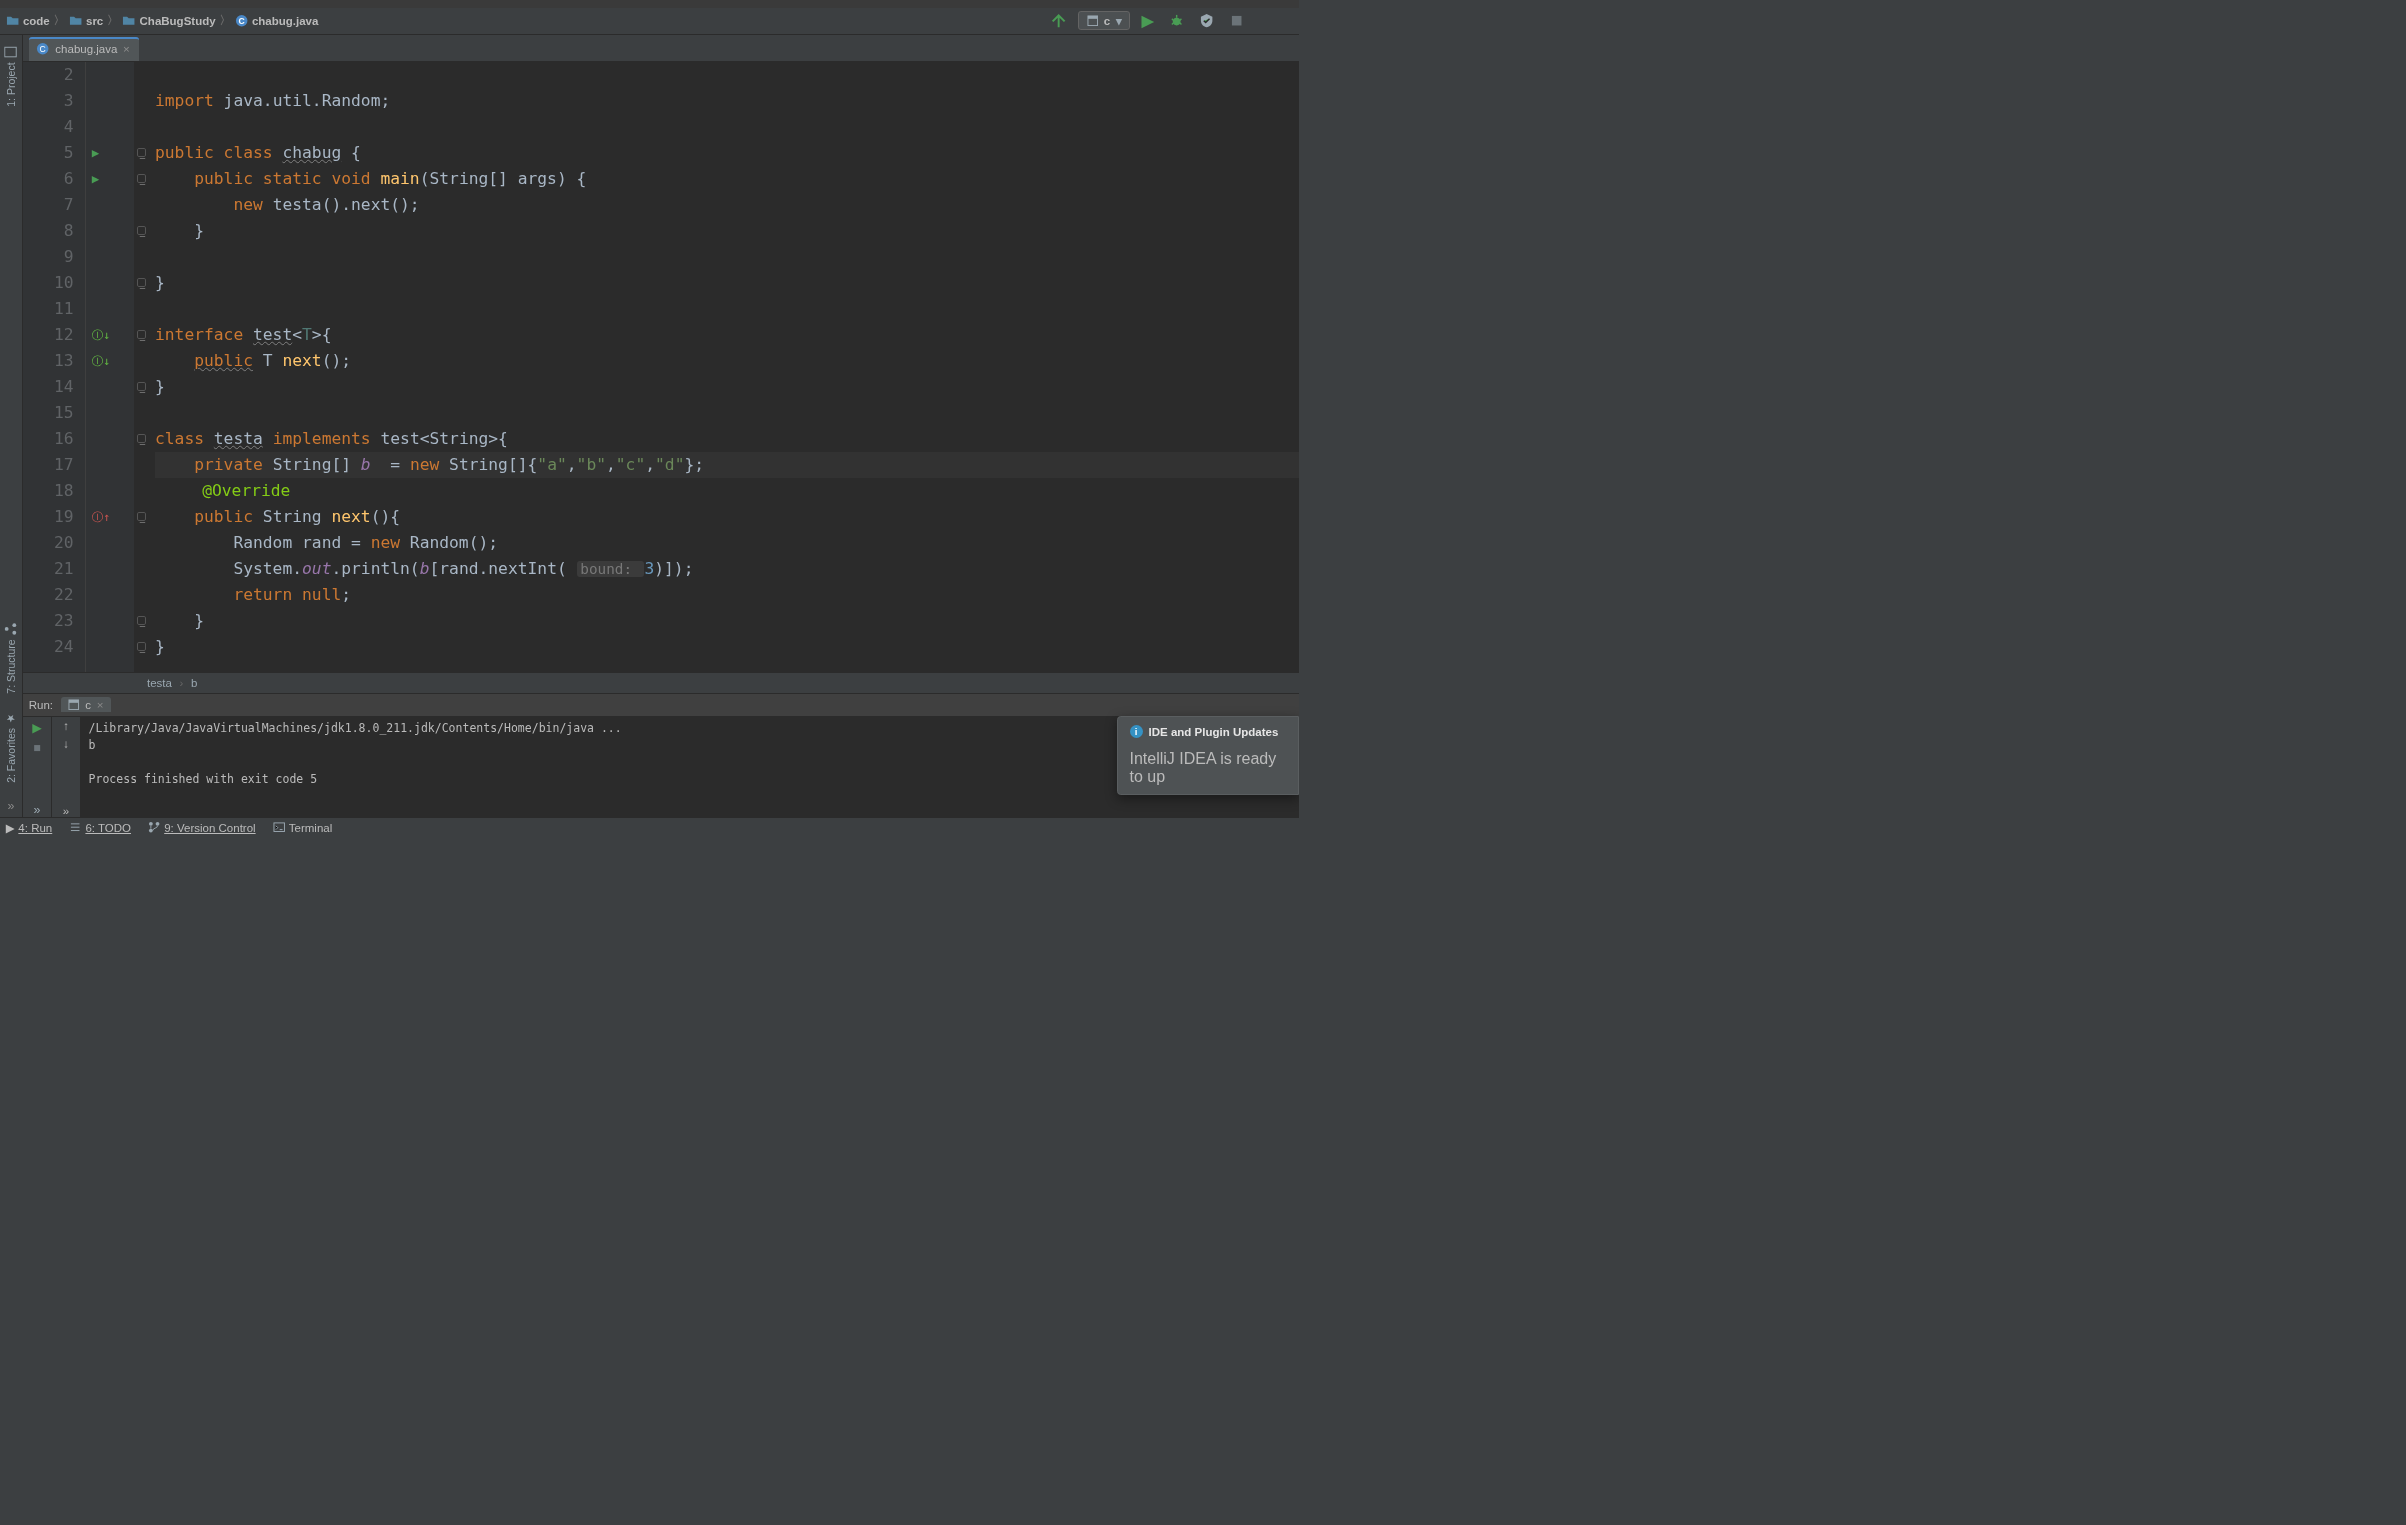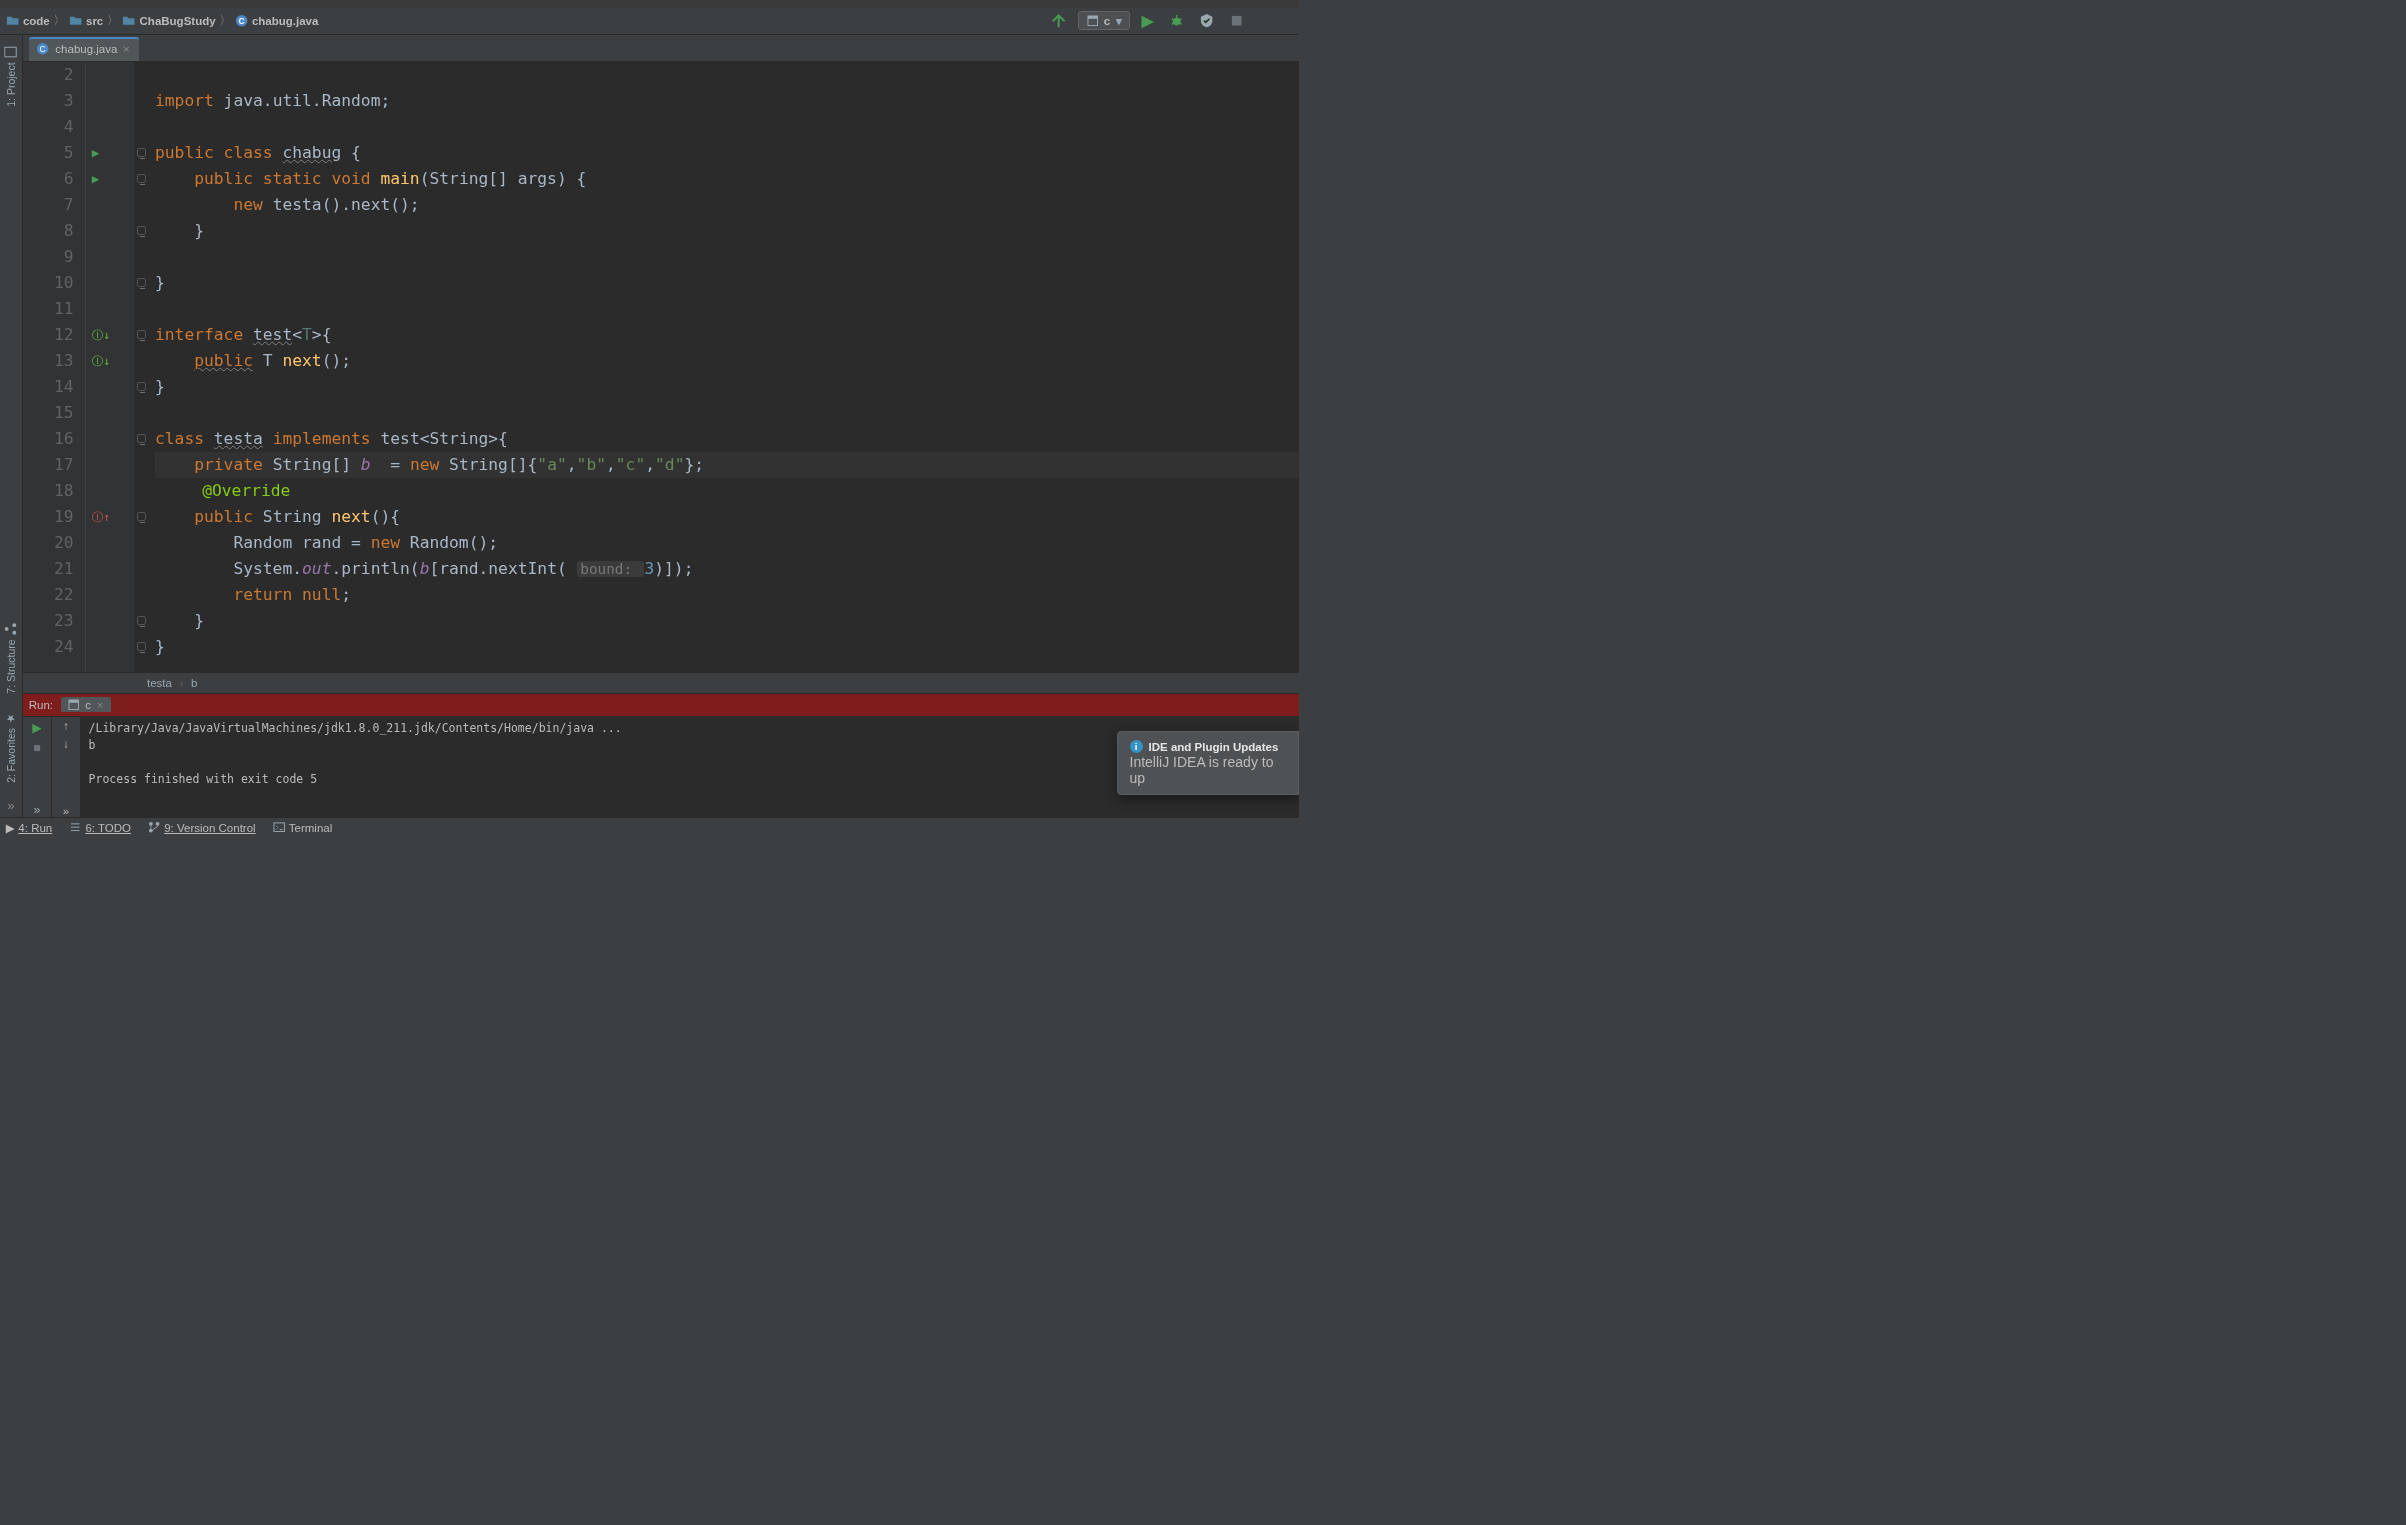--- a/index.html
+++ b/index.html
@@ -149,21 +149,21 @@
 .code-breadcrumb .sep { color:#666; }
 
 .run-panel {
   grid-column: 2;
   display:flex; flex-direction:column;
   background:#2b2b2b;
   border-top:1px solid #2b2b2b;
   font-size:11.5px;
 }
 .run-header {
-  height:23px; background:#7f1d1d; display:flex; align-items:center; padding:0 5.7px; gap:7.6px;
+  height:23px; background:#404040; display:flex; align-items:center; padding:0 5.7px; gap:7.6px;
   border-bottom:1px solid #2b2b2b;
 }
 .run-header-tab {
   display:flex; align-items:center; gap:5.7px; background:#515658; padding:1.9px 7.6px;
   border-radius:2.9px 2.9px 0 0; color:#bbb;
 }
 .run-body { flex:1; display:flex; }
 .run-toolbar-left {
   width:29px; background:#3c3f41; border-right:1px solid #2b2b2b;
   display:flex; flex-direction:column; align-items:center; padding-top:3.8px; gap:5.7px;
@@ -185,21 +185,21 @@
 }
 .sb-item { display:flex; align-items:center; gap:3.8px; color:#bbb; cursor:pointer; }
 .sb-underline { text-decoration: underline; }
 
 .notify {
   position:absolute; right:0; bottom:42px;
   background:#4e5254; border:1px solid #5a5e60; border-radius:3.8px 0 0 3.8px;
   padding:7.6px 11.5px; width:182px; box-shadow:0 3.8px 11.5px rgba(0,0,0,0.4);
 }
 .notify-title { display:flex; align-items:center; gap:5.7px; font-weight:bold; color:#e6e6e6; font-size:11.5px; }
-.notify-body { color:#bbb; font-size:14px; margin-top:1px; }
+.notify-body { color:#bbb; font-size:16px; margin-top:12px; }
 .info-dot { width:13.4px; height:13.4px; background:#3592c4; border-radius:50%; color:#fff; display:inline-flex; align-items:center; justify-content:center; font-size:9.6px; font-weight:bold; }
 
 .svg-folder { fill:#5085a5; }
 .fld-icon { width:13.4px; height:11.5px; }
 svg { display:block; }
 .build-ok { color:#499c54; font-size:15.3px; }
 .play-ic { color:#499c54; font-size:15.3px; }
 .bug-ic { color:#499c54; font-size:13.4px; }
 .git-label { color:#bbb; font-size:11.5px;margin-top:47px; }
 </style>

